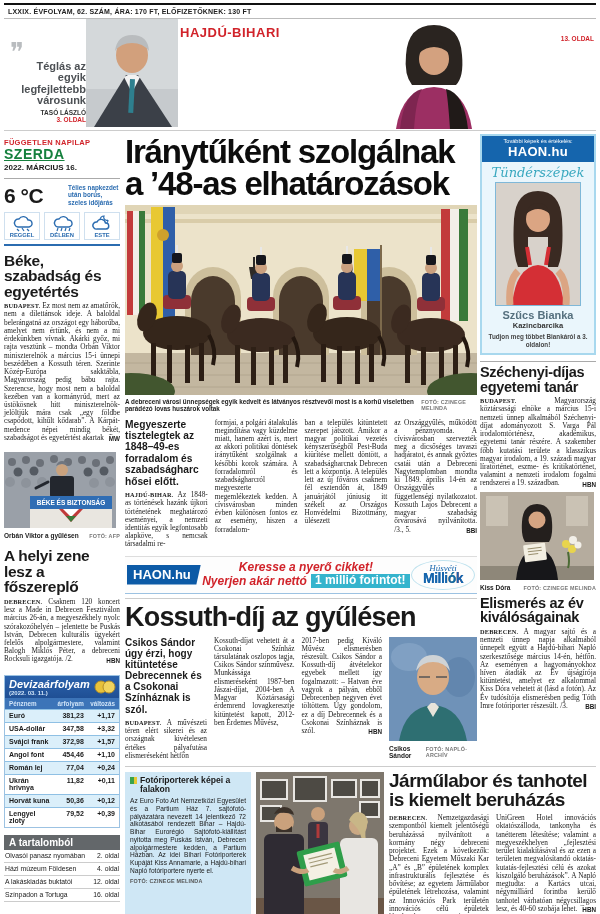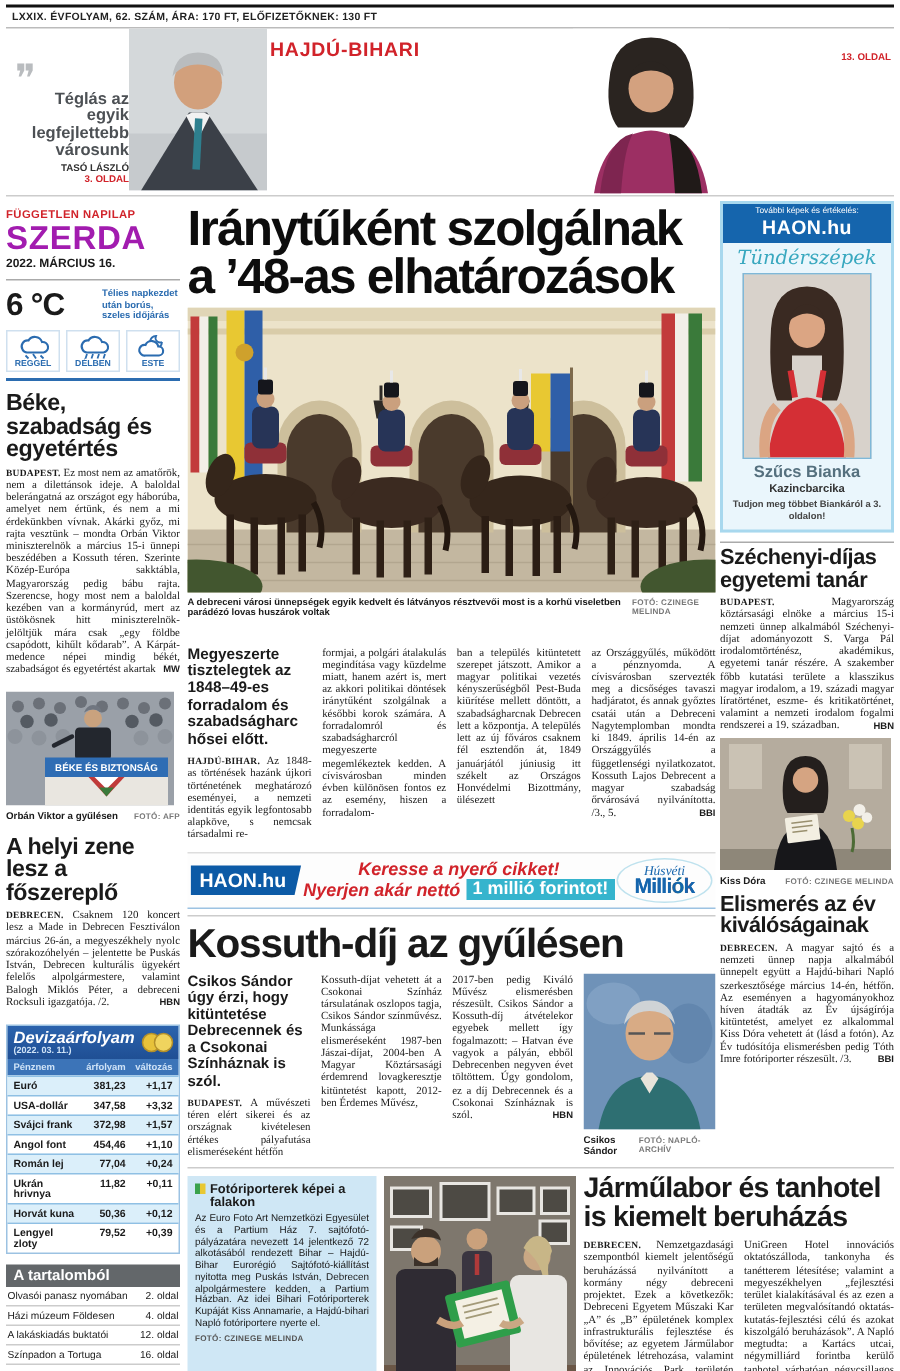--- a/index.html
+++ b/index.html
@@ -30,21 +30,21 @@
   
   .content { display:flex; gap:5px; padding-top:3px; }
   .rail-left { width:116px; flex:none; }
   .main { flex:1; min-width:0; }
   .main-top { display:flex; gap:3px; }
   .center-col { width:352px; flex:none; }
   .rail-right { flex:1; min-width:0; }
   
   .sect { border-bottom:1px solid #aaa; padding:4px 0 6px 0; }
   .fglabel { color:#d1232a; font-size:7.5px; font-weight:bold; letter-spacing:.3px; }
-  .day { color:#a21caf; font-size:22px; font-weight:bold; letter-spacing:.5px; line-height:1.05; }
+  .day { color:#15803d; font-size:14px; font-weight:bold; letter-spacing:.5px; line-height:1.05;text-decoration:underline; }
   .date { font-size:8px; font-weight:bold; margin-top:1px; }
   .weather { border-bottom:2px solid #2b6cb0; padding:5px 0 4px 0; }
   .wtop { display:flex; align-items:flex-start; }
   .temp { font-size:21px; font-weight:bold; letter-spacing:-.5px; }
   .wdesc { margin-left:auto; width:52px; font-size:6.3px; font-weight:bold; color:#2b6cb0; text-align:left; line-height:1.2; }
   .wicons { display:flex; gap:4px; margin-top:4px; }
   .wic { flex:1; text-align:center; border:1px solid #cfe0ef; padding:2px 0 1px 0; }
   .wic .wlab { font-size:5.8px; font-weight:bold; color:#2b6cb0; }
   h3.lh { font-size:15.5px; font-weight:bold; line-height:1.0; letter-spacing:-.3px; margin:3px 0 3px 0; }
   .body { font-family:"Liberation Serif", serif; font-size:7.3px; line-height:1.13; text-align:justify; position:relative; }
@@ -69,21 +69,21 @@
   
   .toc { margin-top:7px; }
   .tocbar { background:#63676a; color:#fff; font-size:10px; font-weight:bold; padding:2px 5px; }
   .tocit { display:flex; font-size:6.8px; padding:2.5px 1px; border-bottom:1px solid #ccc; }
   .tocp { margin-left:auto; }
   
   .mainhead { font-size:33px; font-weight:bold; letter-spacing:-1.2px; line-height:.98; color:#0d0d0d; padding:2px 0 4px 0; }
   .mainphoto svg { display:block; }
   .mpcap { display:flex; justify-content:space-between; align-items:baseline; margin-top:2px; }
   .mpcap .cap { font-size:6.3px; }
-  .artcols { display:flex; gap:7px; margin-top:18px; }
+  .artcols { display:flex; gap:7px; margin-top:6px; }
   .artcols .col { flex:1; min-width:0; }
   .lead { font-size:10.2px; font-weight:bold; line-height:1.12; margin-bottom:4px; }
   
   .haonbar { display:flex; align-items:center; margin:7px 0 4px 0; border-top:1px solid #ddd; border-bottom:1px solid #9cc2e2; padding:3px 2px; background:#fdfdfd; }
   .haonbrand { background:#0c5aa6; color:#fff; font-weight:bold; font-size:13px; padding:2px 10px 3px 6px; clip-path:polygon(0 0,100% 0,94% 100%,0 100%); }
   .haonmid { flex:1; text-align:center; color:#d1232a; font-weight:bold; font-style:italic; line-height:1.1; }
   .hm1 { font-size:12px; }
   .hm2 { font-size:12px; display:flex; justify-content:center; align-items:center; gap:4px; }
   .hl { background:#35b4cd; color:#fff; padding:0 4px 1px 4px; font-style:normal; }
   .hlogo { width:64px; text-align:center; line-height:.95; border:1px solid #bfe2ee; border-radius:50%; padding:3px 0; }

